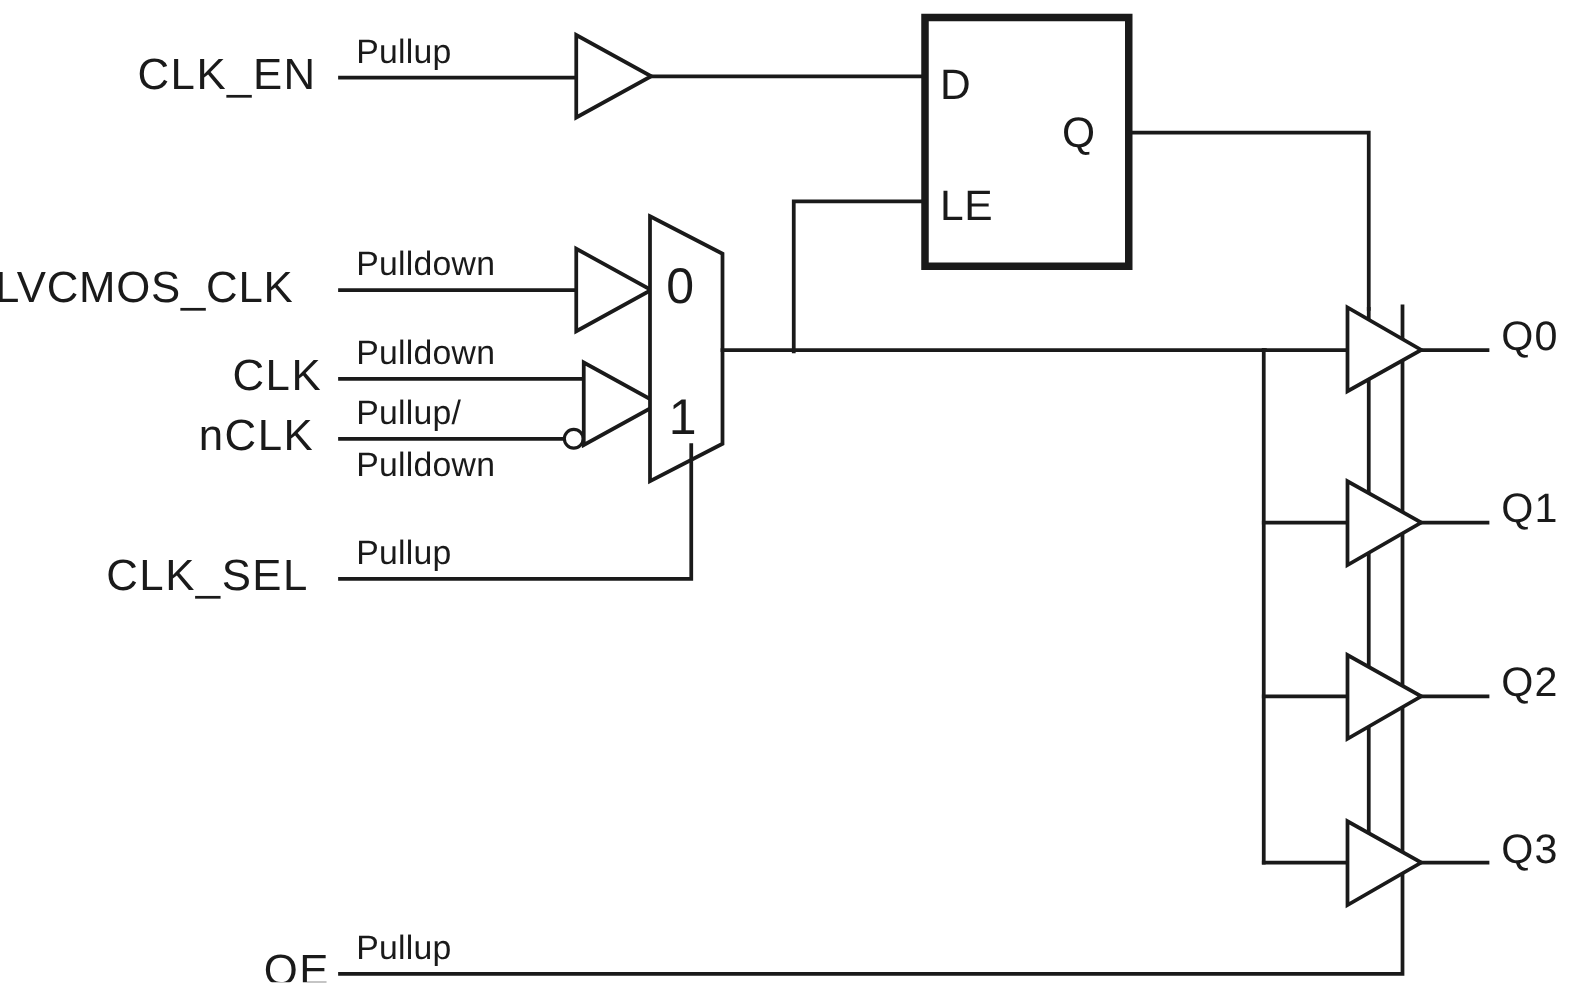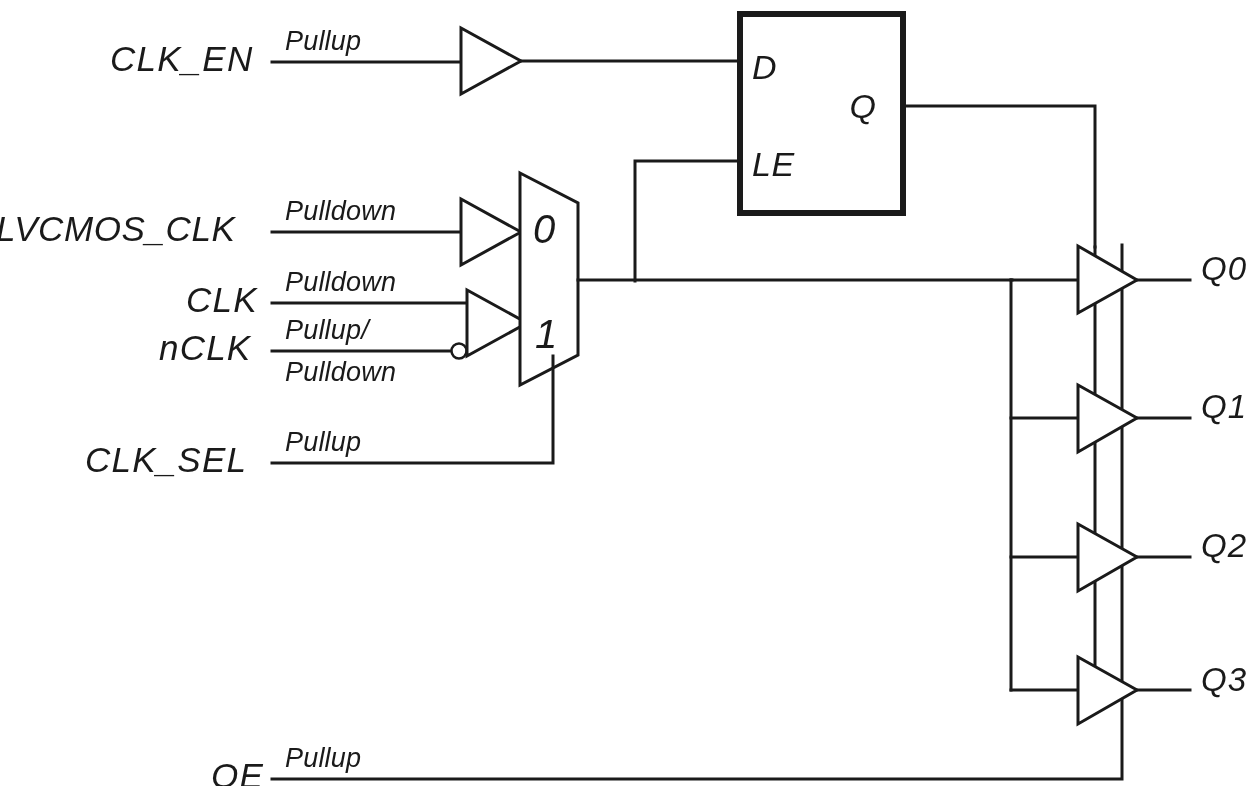--- a/index.html
+++ b/index.html
@@ -7,21 +7,20 @@
     padding: 0;
     background: #ffffff;
   }
   #diagram-root {
     position: relative;
     width: 1256px;
     height: 786px;
     background: #ffffff;
     font-family: "Liberation Sans", sans-serif;
     overflow: hidden;
-    font-style: italic;
   }
   svg#schematic {
     position: absolute;
     left: 0;
     top: 0;
     width: 1256px;
     height: 786px;
     display: block;
   }
   .wire {

